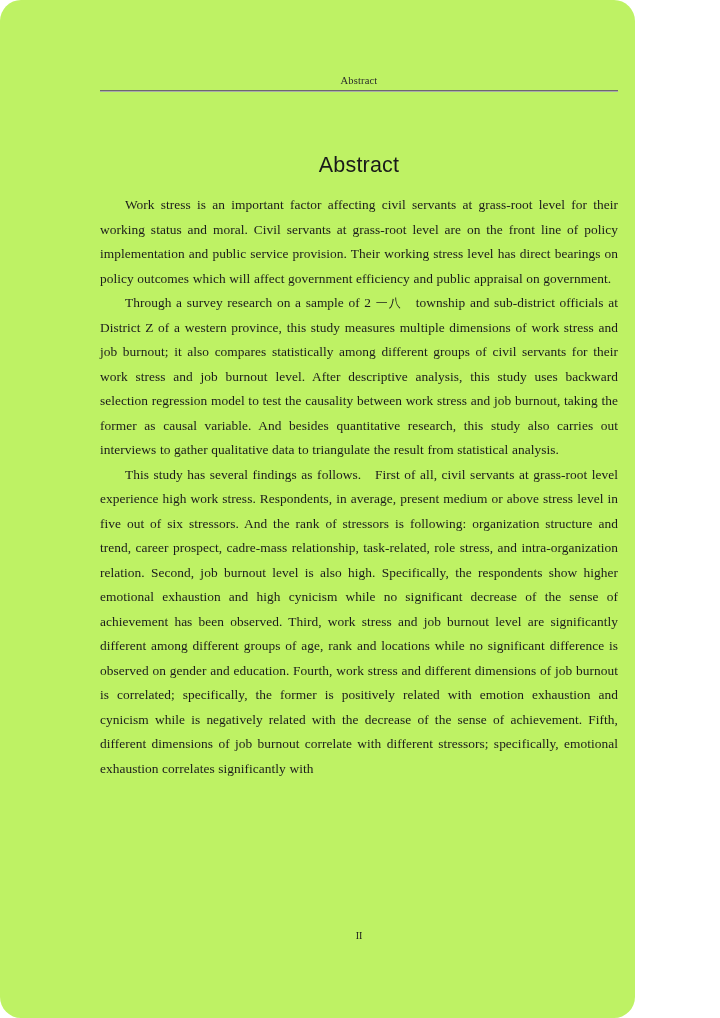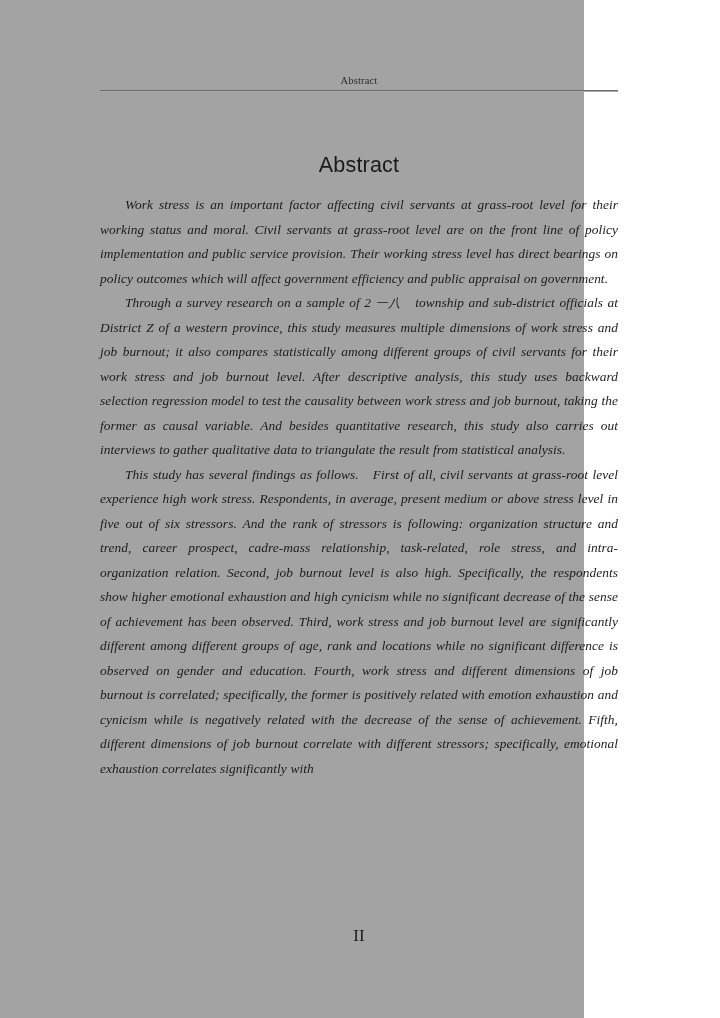--- a/index.html
+++ b/index.html
@@ -12,23 +12,24 @@
     height: 1018px;
     position: relative;
     font-family: "Liberation Serif", "DejaVu Serif", serif;
     color: #1a1a1a;
     overflow: hidden;
   }
 
   .page {
     position: absolute;
     left: 0; top: 0;
-    width: 584px;
+    width: 635px;
     height: 1018px;
-    background: #a3a3a3;
+    background: #bef264;
+    border-radius: 21px;
   }
 
   
   .running-header {
     position: absolute;
     left: 100px;
     top: 74px;
     width: 518px;
     text-align: center;
     font-family: "Liberation Serif", "DejaVu Serif", serif;
@@ -75,21 +76,20 @@
     margin: 0;
     text-align: justify;
     text-justify: inter-word;
     text-indent: 25px;
     font-family: "Liberation Serif", "DejaVu Serif", serif;
     font-size: 13.4px;
     line-height: 24.5px;
     color: #1b1b1b;
     letter-spacing: 0.05px;
     word-spacing: 0.2px;
-    font-style: italic;
   }
 
   .para + .para {
     margin-top: 0;
   }
 
   .cjk {
     font-family: "DejaVu Sans", "Liberation Sans", sans-serif;
     font-size: 12px;
   }
@@ -100,21 +100,21 @@
   }
 
   
   .page-number {
     position: absolute;
     left: 100px;
     top: 928px;
     width: 518px;
     text-align: center;
     font-family: "Liberation Serif", "DejaVu Serif", serif;
-    font-size: 17px;
+    font-size: 10px;
     line-height: 16px;
     color: #1b1b1b;
   }
 </style>
 </head>
 <body>
 
 <div class="page">
 
   <div class="running-header">Abstract</div>

